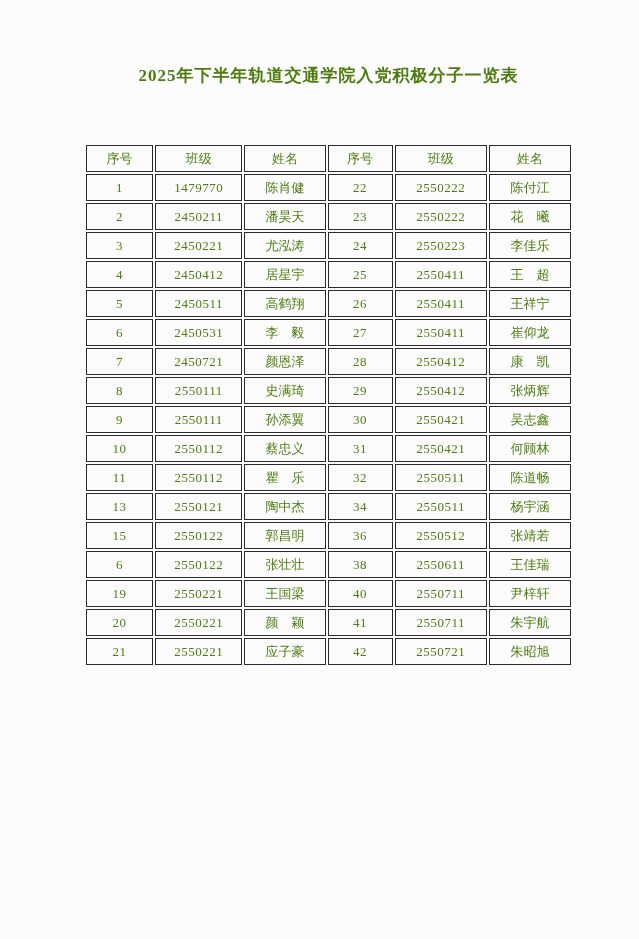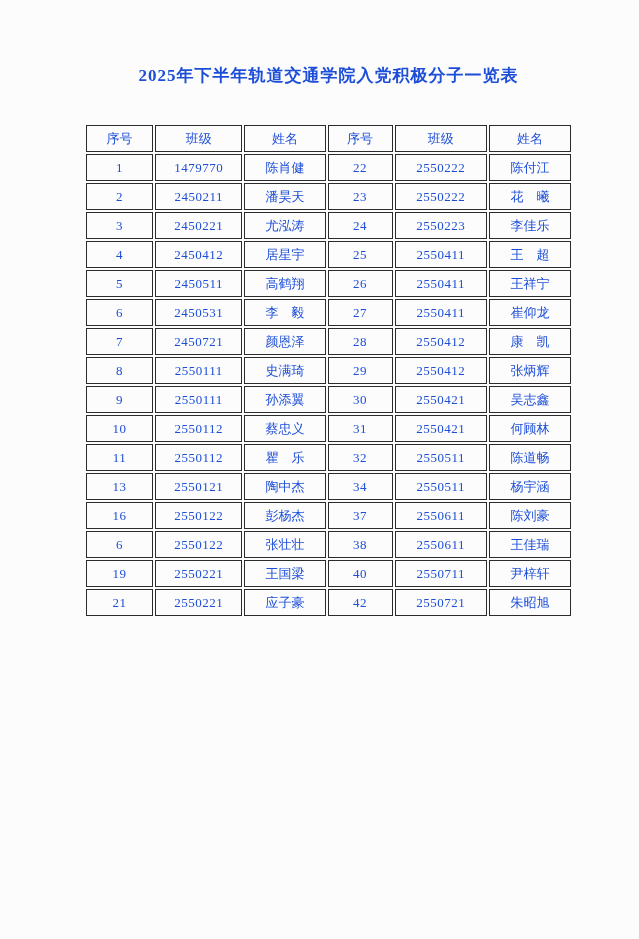--- a/index.html
+++ b/index.html
@@ -6,21 +6,21 @@
     margin: 0;
     padding: 0;
     background: #f4f4f4;
   }
   .page {
     position: relative;
     width: 639px;
     height: 939px;
     margin: 0 auto;
     background: #fcfcfc;
-    color: #1d4ed8;
+    color: #4d7c0f;
     font-family: "Liberation Serif", "DejaVu Serif", serif;
     overflow: hidden;
     box-sizing: border-box;
     text-decoration: underline;
   }
   .content {
     position: absolute;
     left: 84px;
     top: 0;
     width: 489px;
@@ -28,21 +28,21 @@
   .doc-title {
     margin: 64px 0 0 0;
     font-size: 17px;
     font-weight: bold;
     text-align: center;
     letter-spacing: 1px;
     white-space: nowrap;
   }
   table.roster {
     width: 100%;
-    margin-top: 36px;
+    margin-top: 56px;
     border-collapse: separate;
     border-spacing: 2px;
     table-layout: fixed;
   }
   table.roster th,
   table.roster td {
     border: 1px solid #2b2b2b;
     height: 25px;
     padding: 0;
     text-align: center;
@@ -178,44 +178,52 @@
           </tr>
           <tr data-name="table-row">
             <td data-name="seq-cell">13</td>
             <td data-name="class-cell">2550121</td>
             <td data-name="name-cell">陶中杰</td>
             <td data-name="seq-cell">34</td>
             <td data-name="class-cell">2550511</td>
             <td data-name="name-cell">杨宇涵</td>
           </tr>
           <tr data-name="table-row">
-            <td data-name="seq-cell">16</td>
+            <td data-name="seq-cell">15</td>
             <td data-name="class-cell">2550122</td>
-            <td data-name="name-cell">彭杨杰</td>
-            <td data-name="seq-cell">37</td>
-            <td data-name="class-cell">2550611</td>
-            <td data-name="name-cell">陈刘豪</td>
+            <td data-name="name-cell">郭昌明</td>
+            <td data-name="seq-cell">36</td>
+            <td data-name="class-cell">2550512</td>
+            <td data-name="name-cell">张靖若</td>
           </tr>
           <tr data-name="table-row">
             <td data-name="seq-cell">6</td>
             <td data-name="class-cell">2550122</td>
             <td data-name="name-cell">张壮壮</td>
             <td data-name="seq-cell">38</td>
             <td data-name="class-cell">2550611</td>
             <td data-name="name-cell">王佳瑞</td>
           </tr>
           <tr data-name="table-row">
             <td data-name="seq-cell">19</td>
             <td data-name="class-cell">2550221</td>
             <td data-name="name-cell">王国梁</td>
             <td data-name="seq-cell">40</td>
             <td data-name="class-cell">2550711</td>
             <td data-name="name-cell">尹梓轩</td>
           </tr>
           <tr data-name="table-row">
+            <td data-name="seq-cell">20</td>
+            <td data-name="class-cell">2550221</td>
+            <td data-name="name-cell">颜　颖</td>
+            <td data-name="seq-cell">41</td>
+            <td data-name="class-cell">2550711</td>
+            <td data-name="name-cell">朱宇航</td>
+          </tr>
+          <tr data-name="table-row">
             <td data-name="seq-cell">21</td>
             <td data-name="class-cell">2550221</td>
             <td data-name="name-cell">应子豪</td>
             <td data-name="seq-cell">42</td>
             <td data-name="class-cell">2550721</td>
             <td data-name="name-cell">朱昭旭</td>
           </tr>
         </tbody>
     </table>
   </div>

